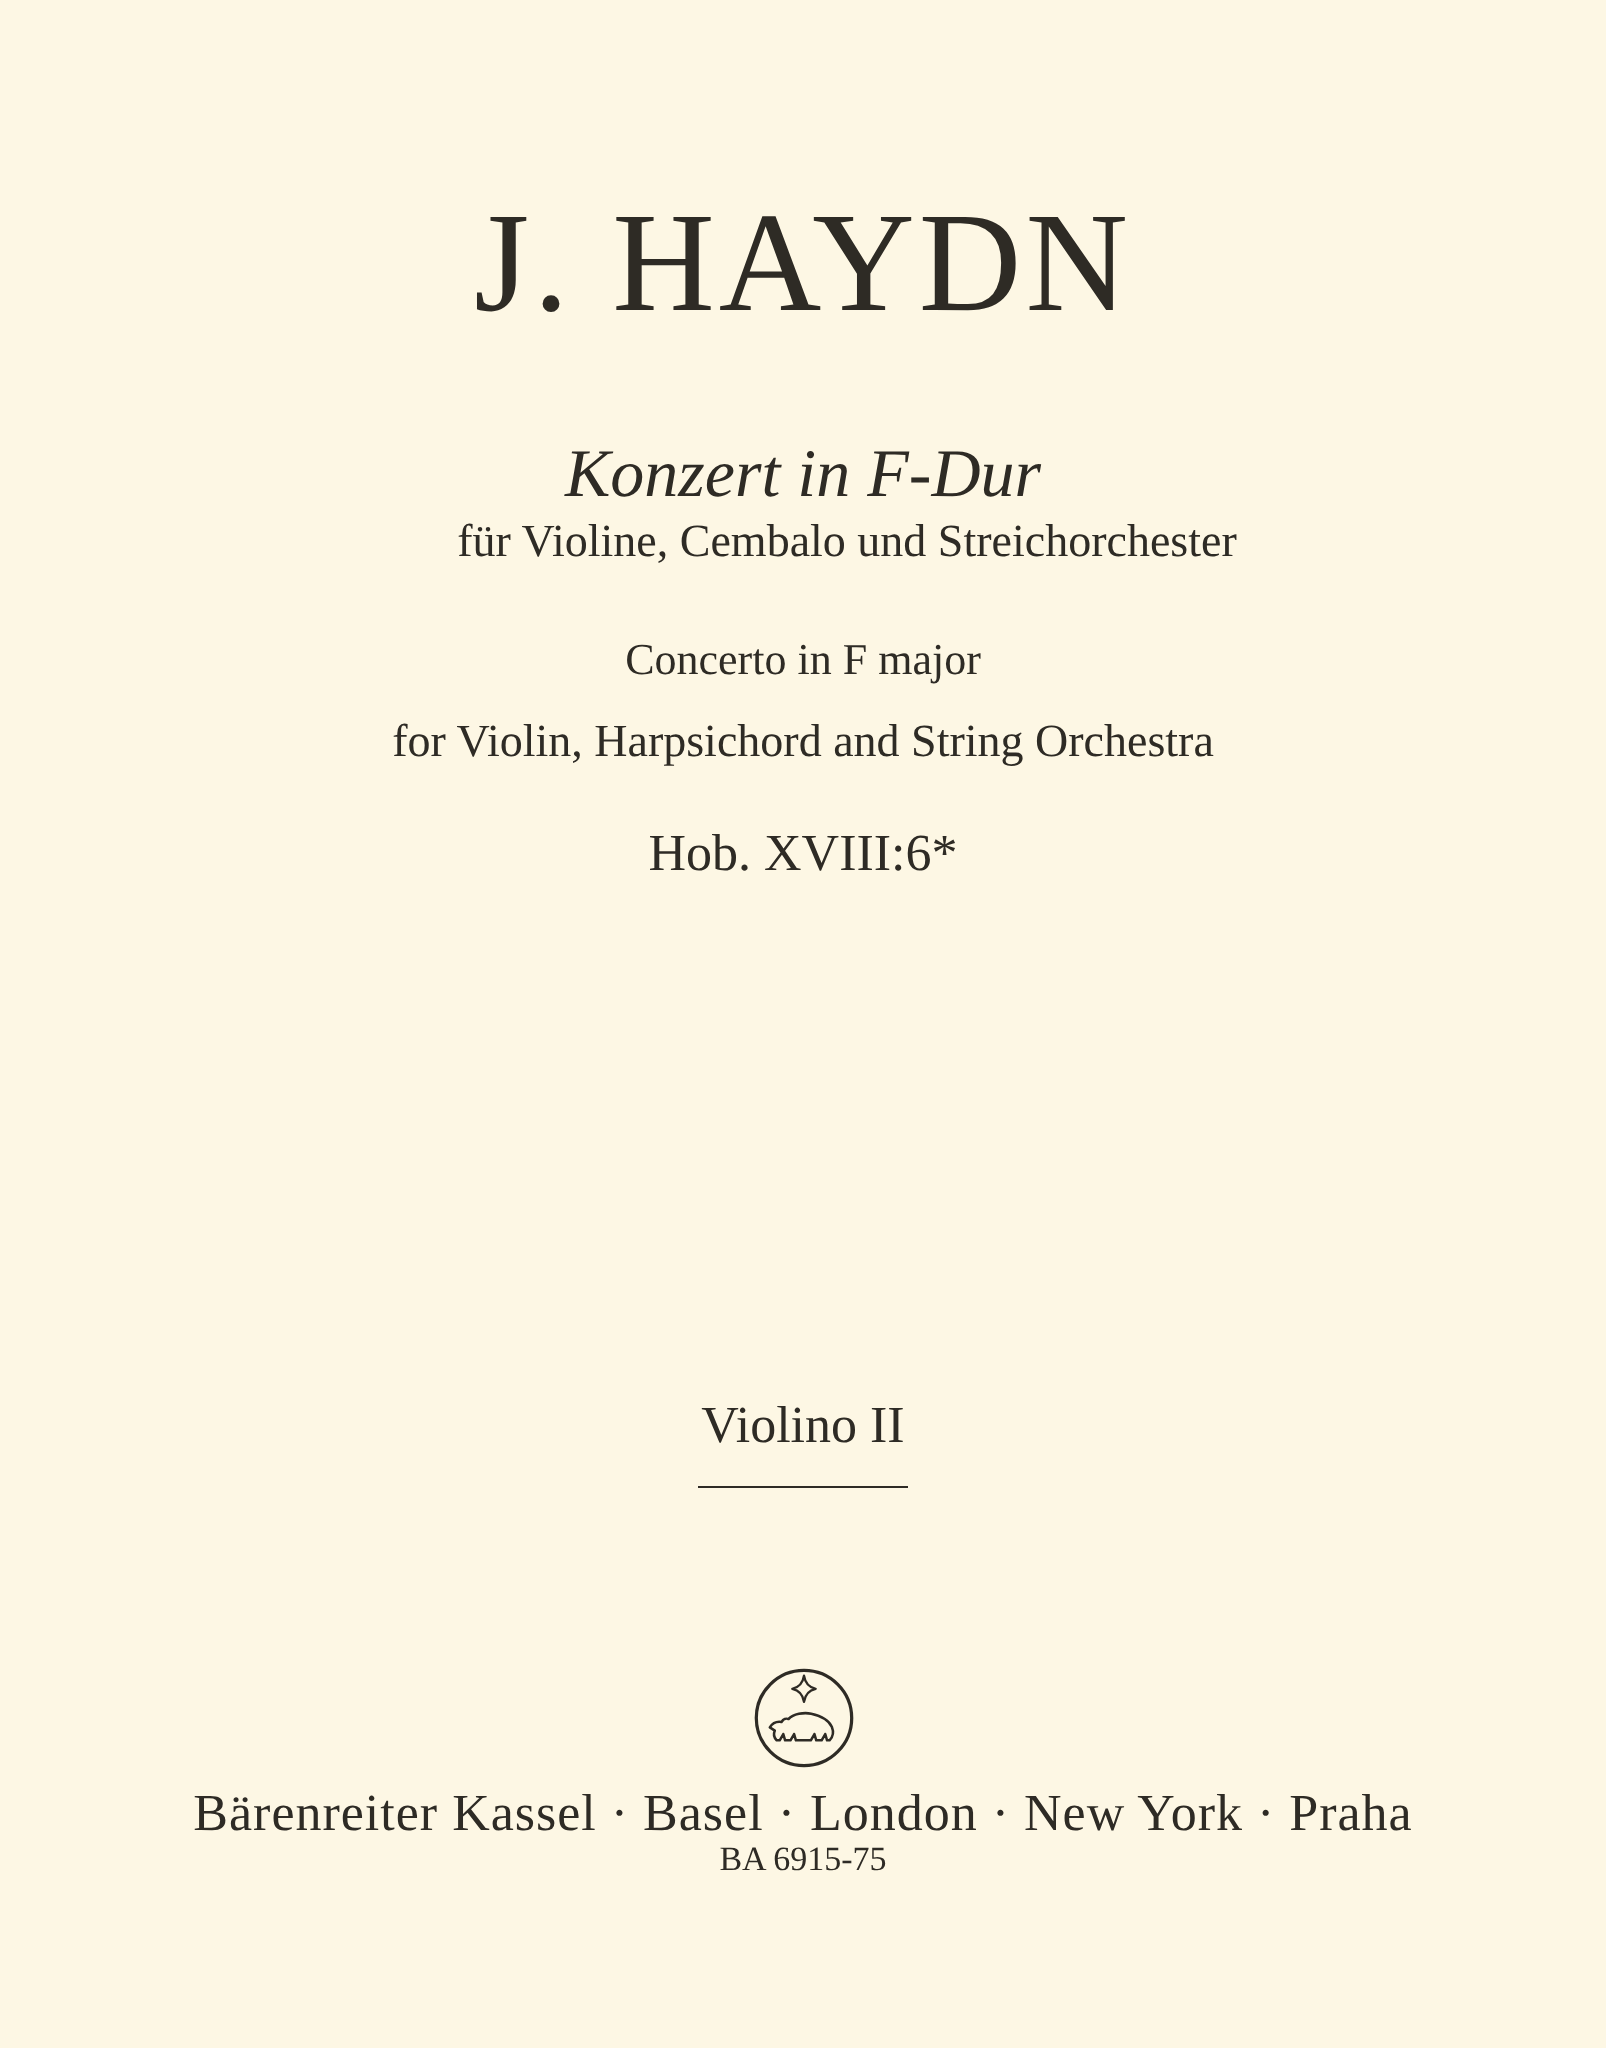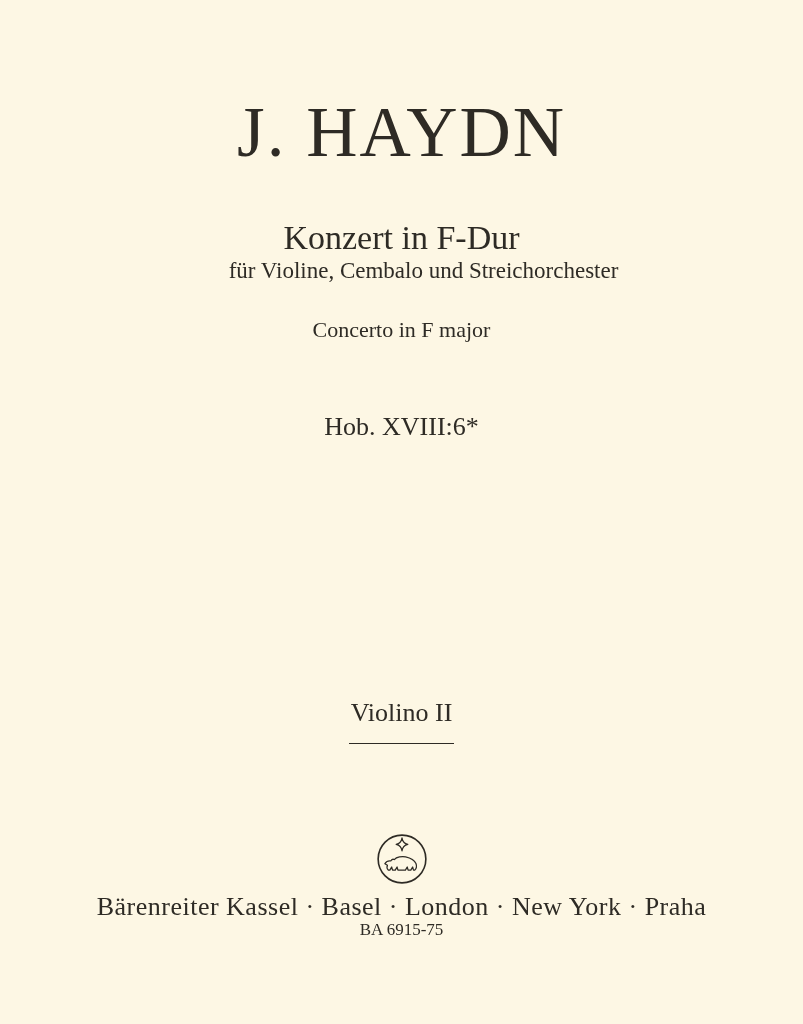--- a/index.html
+++ b/index.html
@@ -26,20 +26,21 @@
     white-space: nowrap;
   }
   .composer {
     top: 97px;
     font-size: 71px;
     letter-spacing: 2px;
   }
   .title-de {
     top: 221px;
     font-size: 34px;
+    font-style: italic;
   }
   .subtitle-de {
     top: 259px;
     font-size: 23px;
     padding-left: 44px;
   }
   .title-en {
     top: 319px;
     font-size: 22px;
   }
@@ -88,20 +89,21 @@
 <div class="page">
 
   <div class="line composer">J. HAYDN</div>
 
   <div class="line title-de">Konzert in F-Dur</div>
 
   <div class="line subtitle-de">für Violine, Cembalo und Streichorchester</div>
 
   <div class="line title-en">Concerto in F major</div>
 
+  <div class="line subtitle-en">for Violin, Harpsichord and String Orchestra</div>
 
   <div class="line catalog">Hob. XVIII:6*</div>
 
   <div class="line part-name-wrap">
     <span class="part-name">Violino II</span>
   </div>
 
   <div class="logo-wrap">
     <svg viewBox="0 0 60 60" fill="none" stroke="#2e2b25" stroke-linejoin="round" stroke-linecap="round">
       <circle cx="30" cy="30" r="26.5" stroke-width="1.8"></circle>

